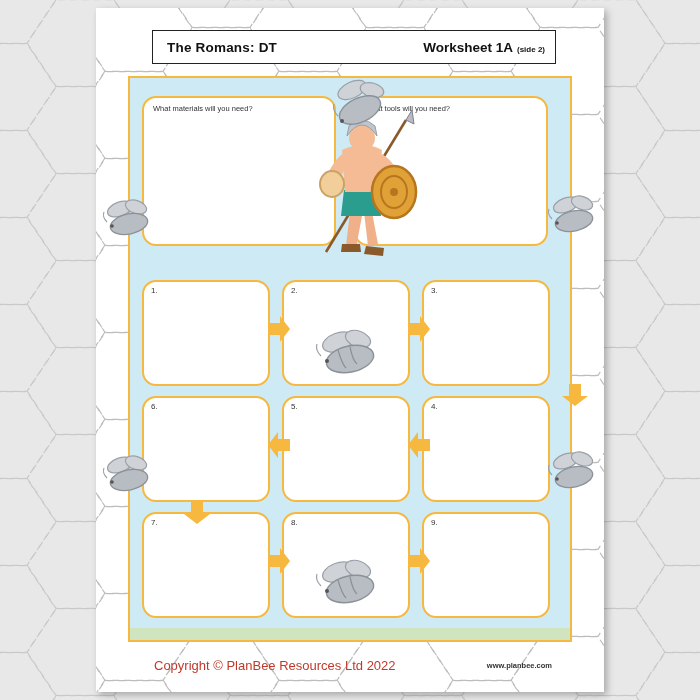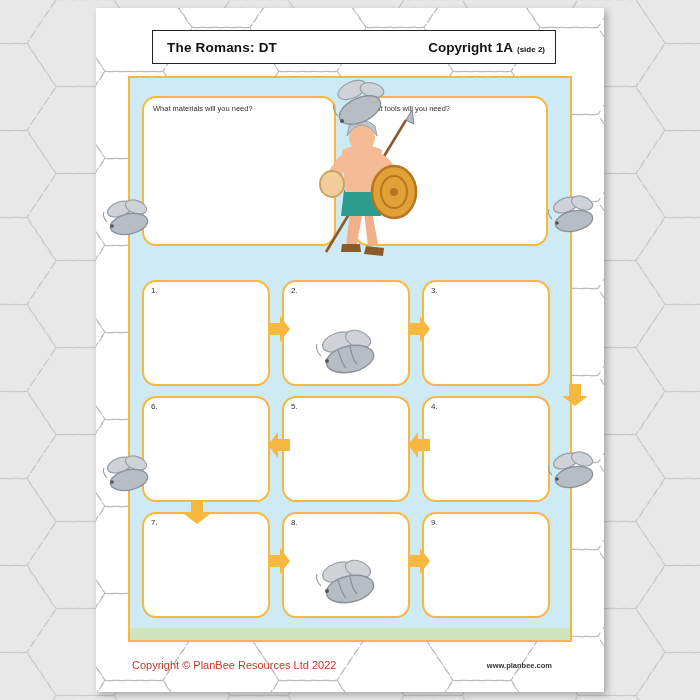--- a/index.html
+++ b/index.html
@@ -97,21 +97,21 @@
 
   
   .arrow{position:absolute;}
   .arrow svg{display:block;}
 
   
   .footer{
     position:absolute;left:32px;top:650px;width:444px;height:14px;
     display:flex;align-items:center;
   }
-  .copyright{font-size:11px;color:#c0392b;margin-left:4px;}
+  .copyright{font-size:13px;color:#c0392b;margin-left:26px;}
   .weblink{font-size:7.5px;color:#333;margin-left:auto;margin-right:20px;font-weight:bold;}
 
   
   .bee{position:absolute;pointer-events:none;}
   .bee svg{display:block;}
 </style>
 </head>
 <body>
 
 <div id="stage">
@@ -432,21 +432,21 @@
         <div class="hex" style="left: 328px; top: 666px;">
           <svg width="116" height="100">
             <polygon points="116.0,50.0 87.0,93.3 29.0,93.3 0.0,50.0 29.0,6.7 87.0,6.7" fill="none" stroke="#bdbdbd" stroke-width="1.2" stroke-dasharray="7 5"></polygon>
           </svg>
         </div>
       </div>
 
     <div class="header">
       <div class="title">The Romans: DT</div>
       <div class="right">
-        <div class="ws">Copyright 1A</div>
+        <div class="ws">Worksheet 1A</div>
         <div class="side">(side 2)</div>
       </div>
     </div>
 
     <div class="bluepanel"></div>
     <div class="greenstrip"></div>
 
     <div class="topbox" id="topbox-materials">
       <div class="lbl">What materials will you need?</div>
     </div>

